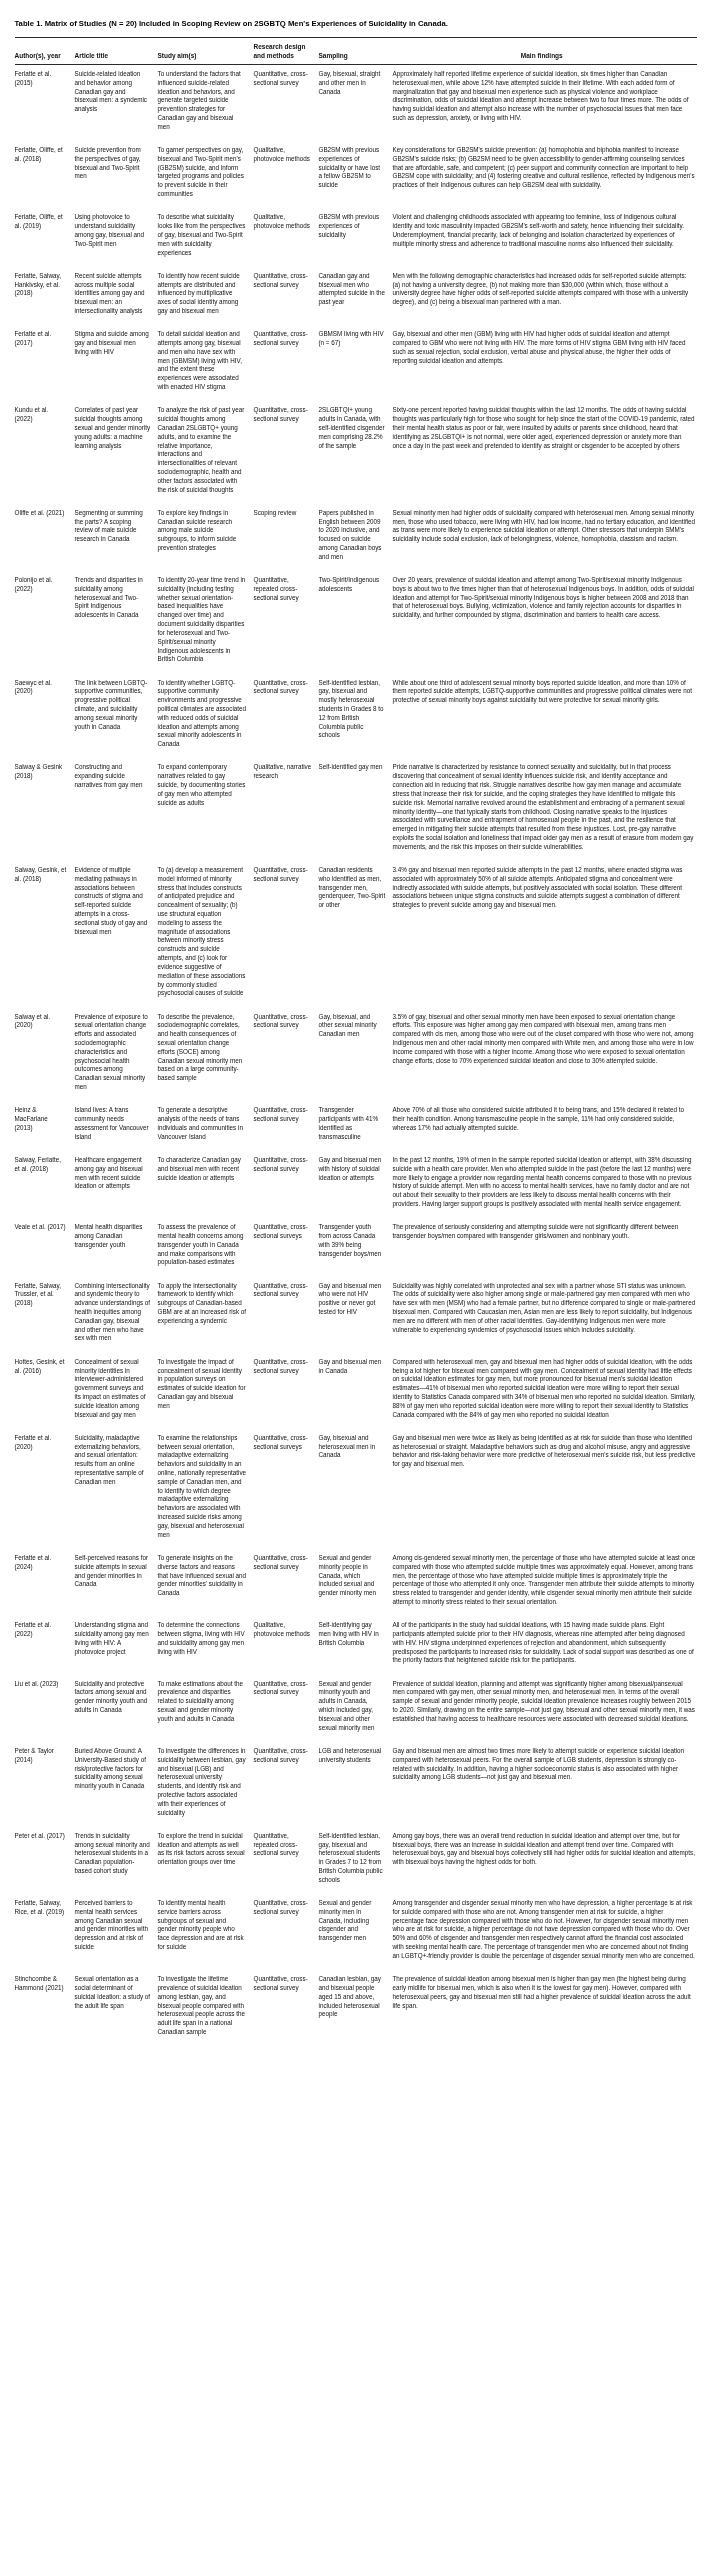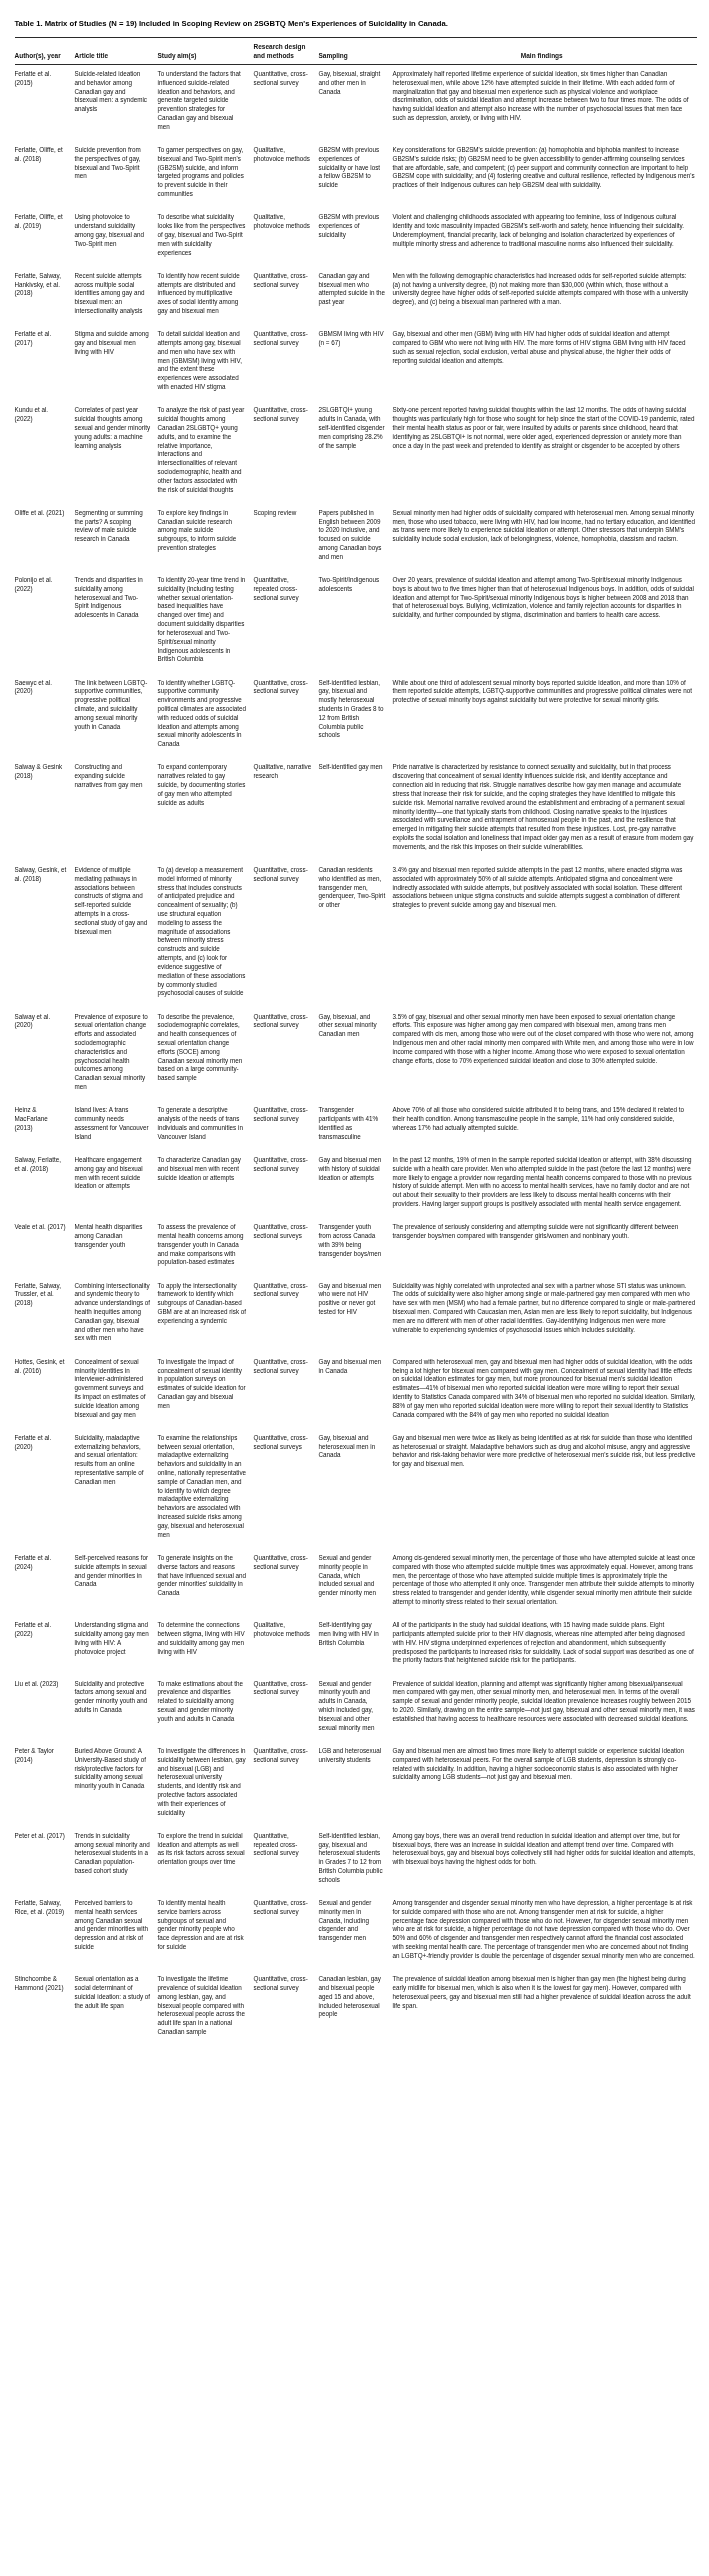--- a/index.html
+++ b/index.html
@@ -54,21 +54,21 @@
     word-wrap: break-word;
     overflow-wrap: break-word;
   }
   tbody td:last-child { padding-right: 1.8px; }
 </style>
 </head>
 <body>
 
 <div class="page">
 
-  <p class="caption"><span class="label">Table 1.</span> <span class="title">Matrix of Studies (N = 19) Included in Scoping Review on 2SGBTQ Men's Experiences of Suicidality in Canada.</span></p>
+  <p class="caption"><span class="label">Table 1.</span> <span class="title">Matrix of Studies (N = 20) Included in Scoping Review on 2SGBTQ Men's Experiences of Suicidality in Canada.</span></p>
 
   <table class="matrix">
     <colgroup>
       <col class="c-author">
       <col class="c-title">
       <col class="c-aim">
       <col class="c-design">
       <col class="c-sampling">
       <col class="c-findings">
     </colgroup>

